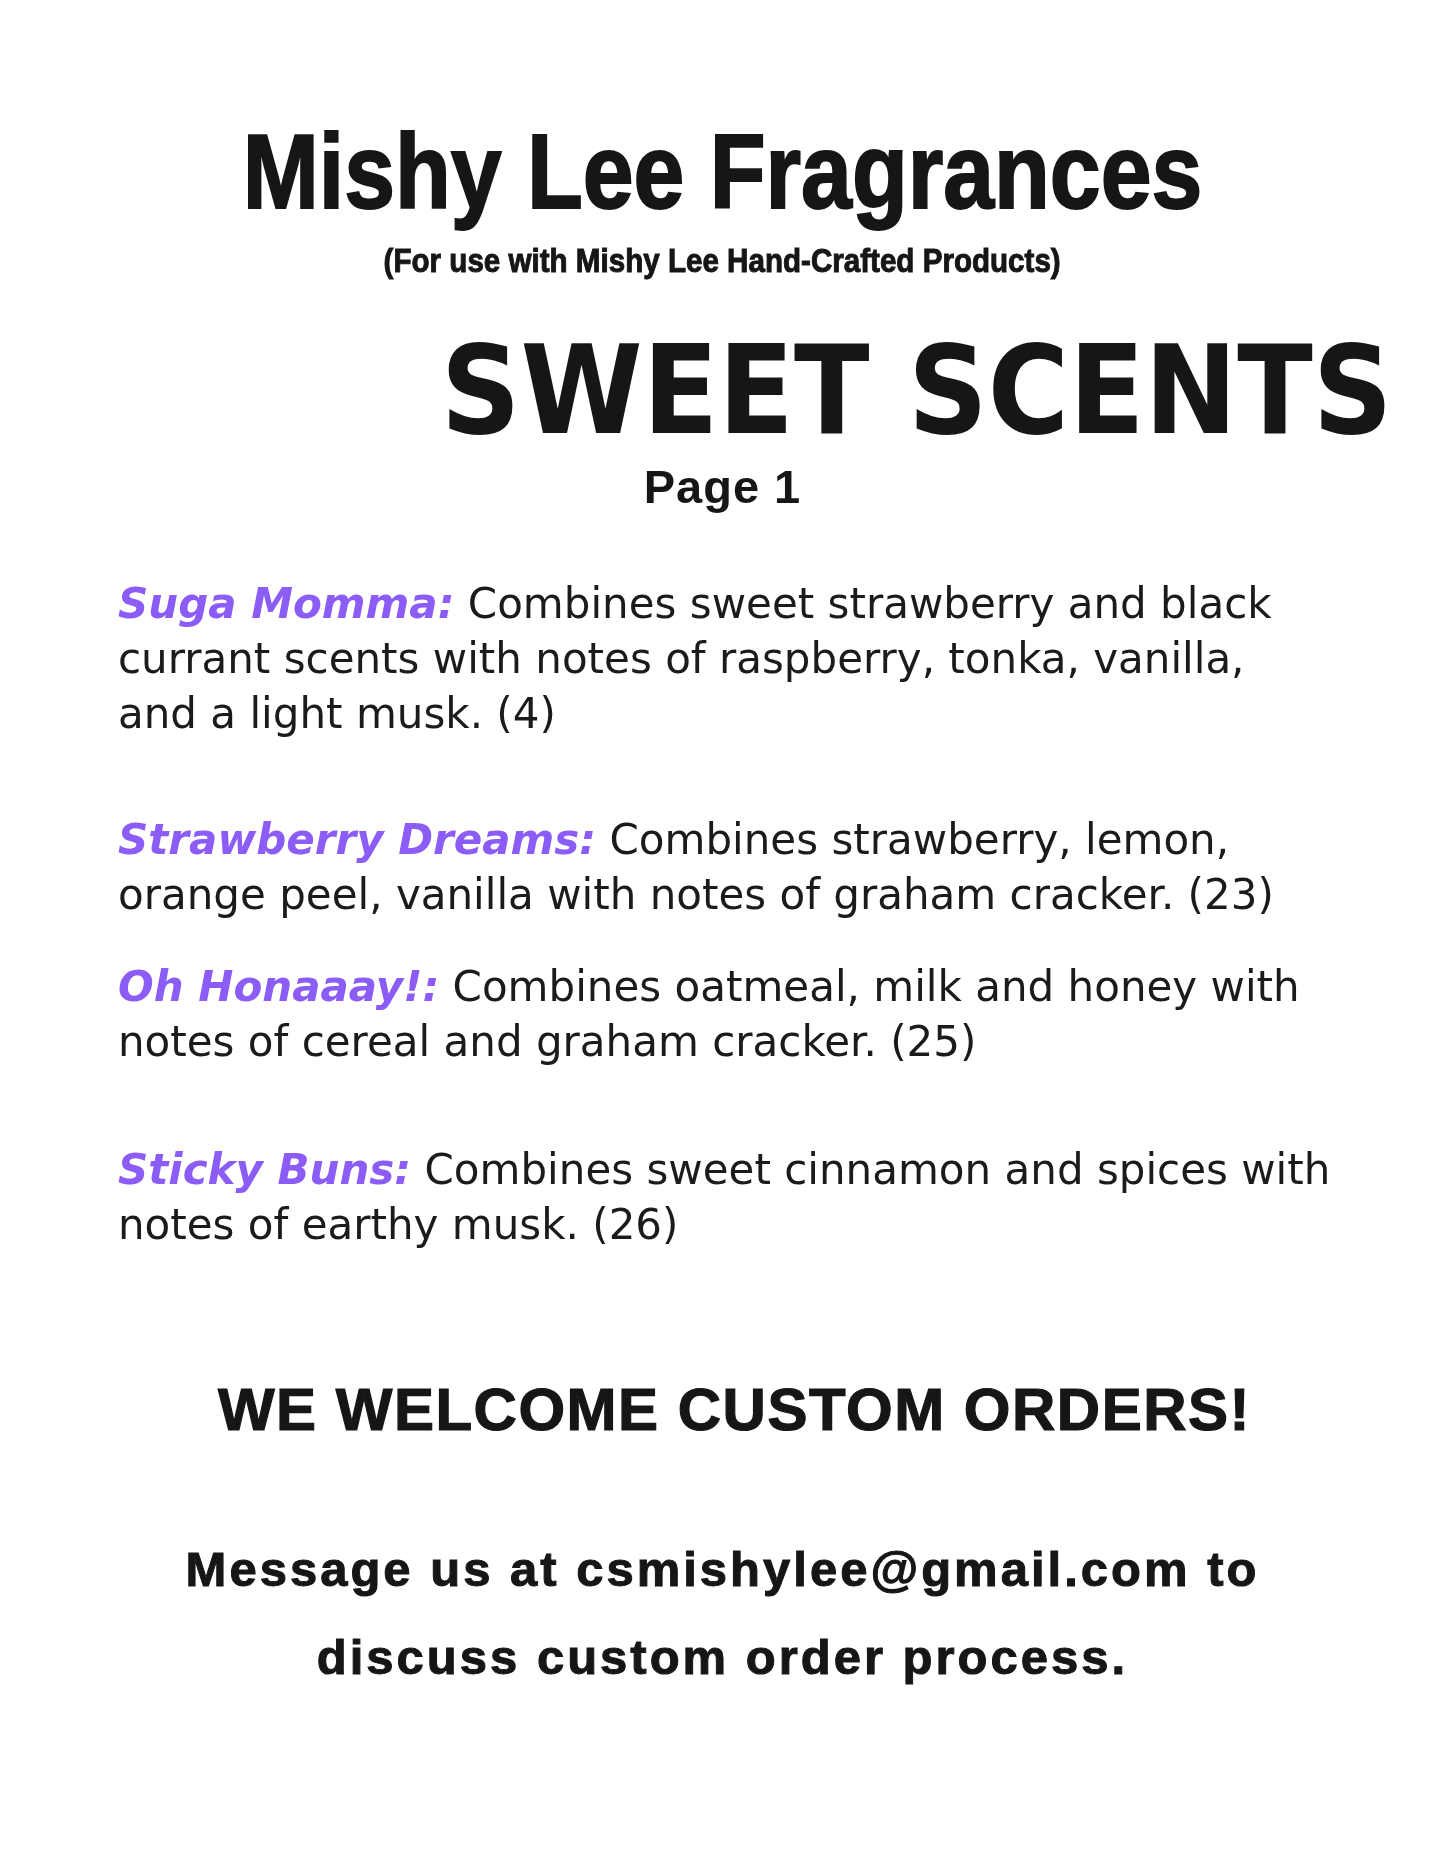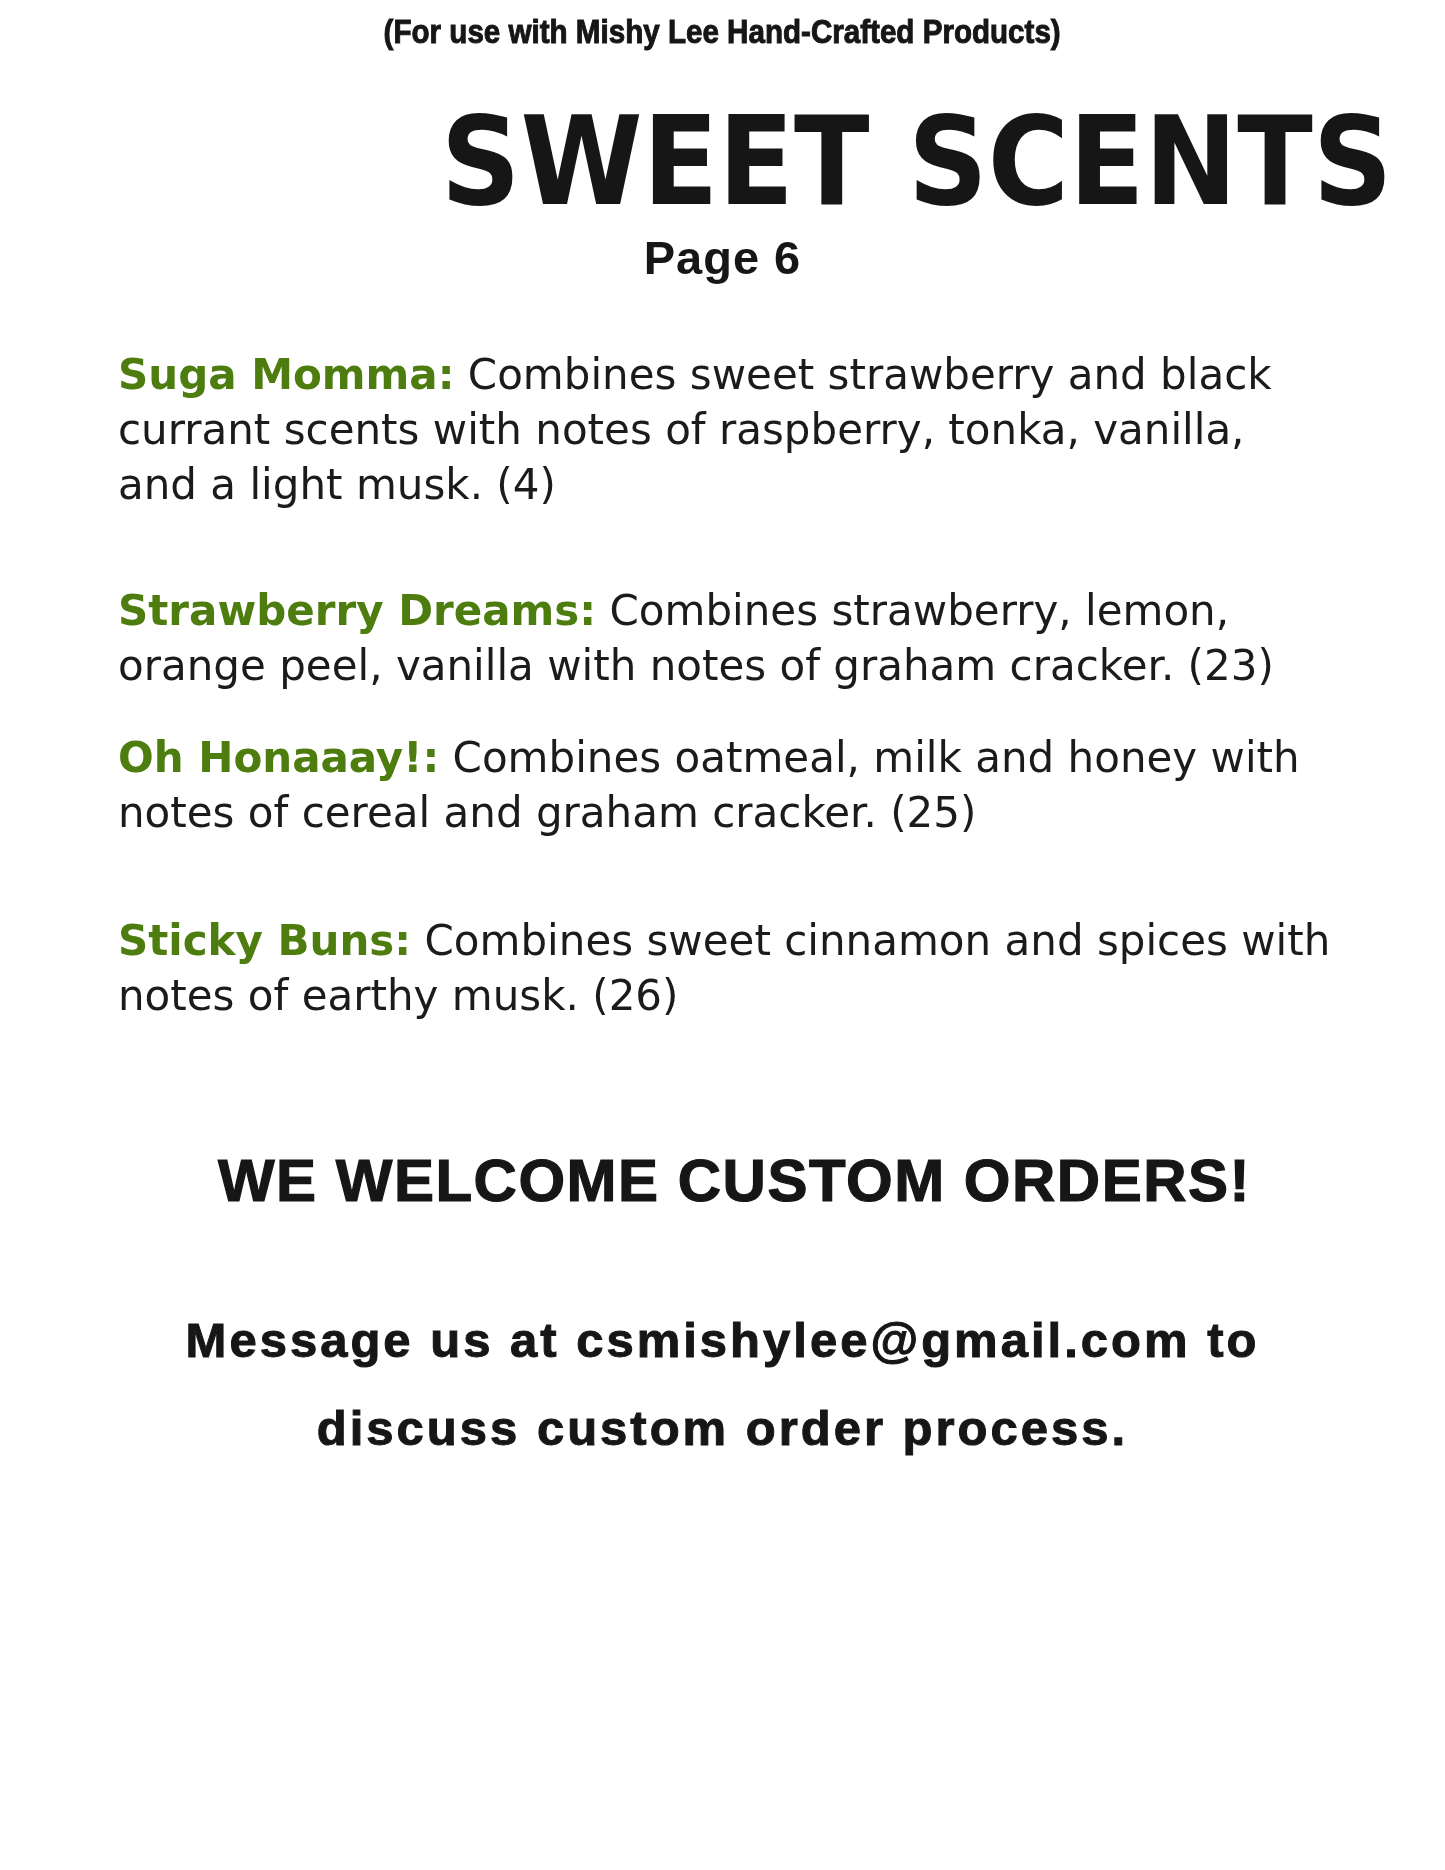--- a/index.html
+++ b/index.html
@@ -62,21 +62,21 @@
     padding-left: 118px;
     padding-right: 60px;
     font-family: "DejaVu Sans", sans-serif;
     font-size: 42px;
     line-height: 55px;
     color: #1b1b1b;
   }
   .fragrance {
     white-space: pre-line;
   }
-  .fragrance .name { font-weight: 700; color: #4d7c0f; }
+  .fragrance .name { font-weight: 700; color: #8b5cf6; font-style: italic; }
   .m1 { margin-top: 62px; }
   .m2 { margin-top: 71px; }
   .m3 { margin-top: 37px; }
   .m4 { margin-top: 73px; }
   .welcome {
     margin-top: 122px;
     font-family: "Liberation Sans", sans-serif;
     font-weight: 700;
     font-size: 60px;
     line-height: 72px;
@@ -94,26 +94,27 @@
     white-space: pre-line;
     -webkit-text-stroke: 1px #161616;
   }
 </style>
 </head>
 <body>
 
 <div class="page">
 
   <header class="center">
+    <h1 class="brand-title"><span class="condensed">Mishy Lee Fragrances</span></h1>
     <div class="brand-subtitle"><span class="condensed">(For use with Mishy Lee Hand-Crafted Products)</span></div>
   </header>
 
   <section class="center">
     <h2 class="section-title"><span class="condensed">SWEET SCENTS</span></h2>
-    <div class="page-label">Page 6</div>
+    <div class="page-label">Page 1</div>
   </section>
 
   <section class="fragrance-list">
 
     <p class="fragrance m1"><span class="name">Suga Momma:</span><span> Combines sweet strawberry and black
 currant scents with notes of raspberry, tonka, vanilla,
 and a light musk. (4)</span></p>
 
     <p class="fragrance m2"><span class="name">Strawberry Dreams:</span><span> Combines strawberry, lemon,
 orange peel, vanilla with notes of graham cracker. (23)</span></p>

